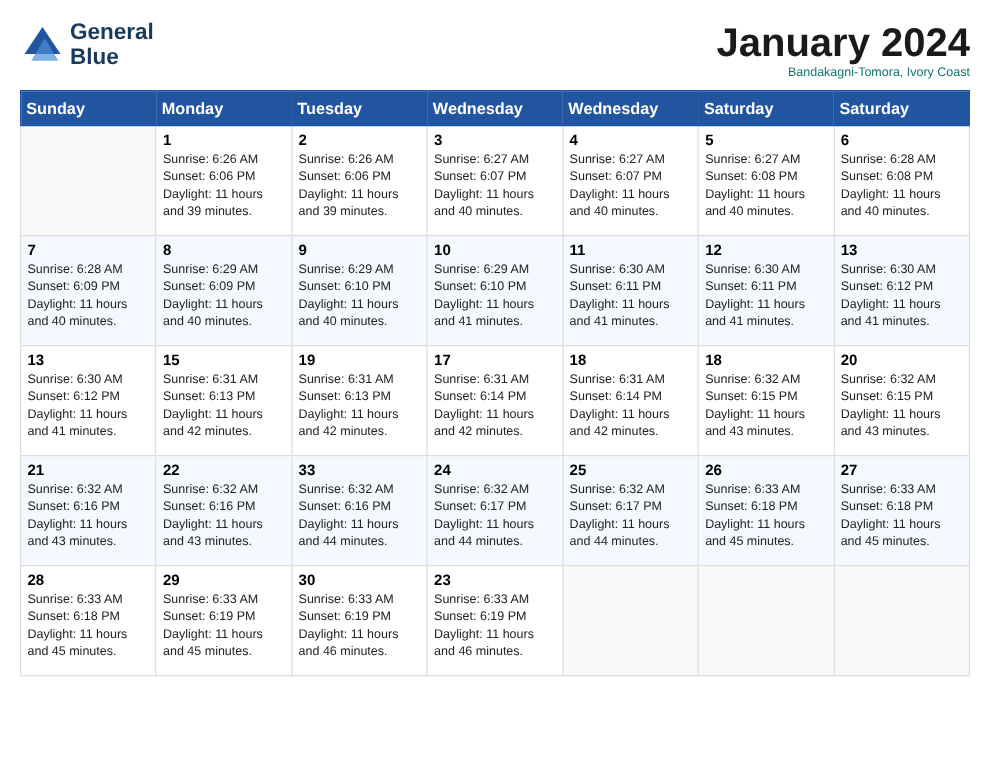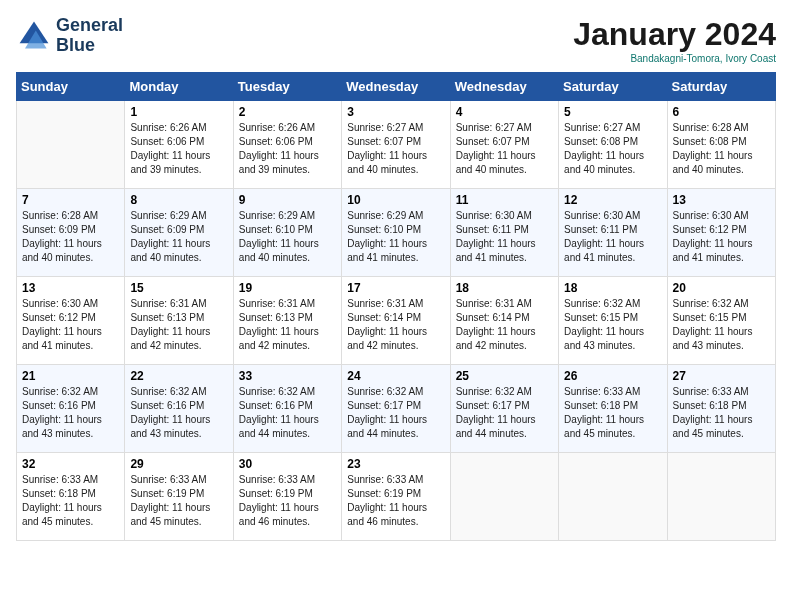--- a/index.html
+++ b/index.html
@@ -318,21 +318,21 @@
         <td>
           <span class="day-num">27</span>
           <div class="day-info" style="white-space: pre-line;">Sunrise: 6:33 AM
 Sunset: 6:18 PM
 Daylight: 11 hours
 and 45 minutes.</div>
         </td>
       </tr>
       <tr>
         <td>
-          <span class="day-num">32</span>
+          <span class="day-num">28</span>
           <div class="day-info" style="white-space: pre-line;">Sunrise: 6:33 AM
 Sunset: 6:18 PM
 Daylight: 11 hours
 and 45 minutes.</div>
         </td>
         <td>
           <span class="day-num">29</span>
           <div class="day-info" style="white-space: pre-line;">Sunrise: 6:33 AM
 Sunset: 6:19 PM
 Daylight: 11 hours

